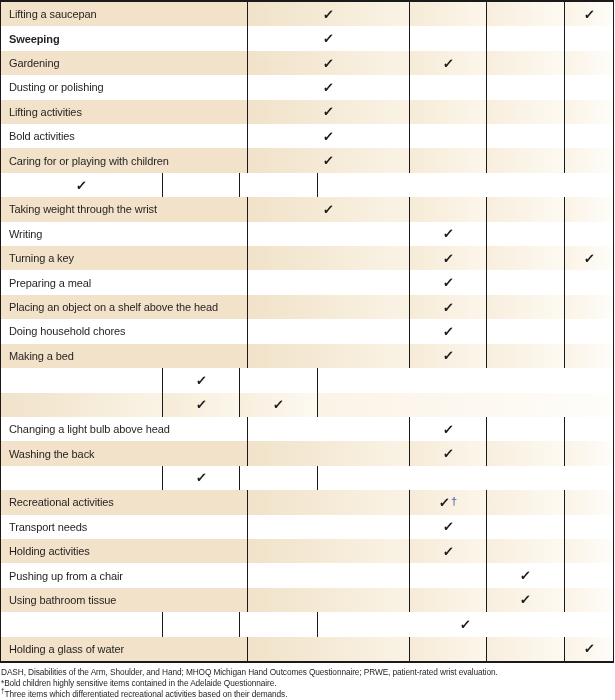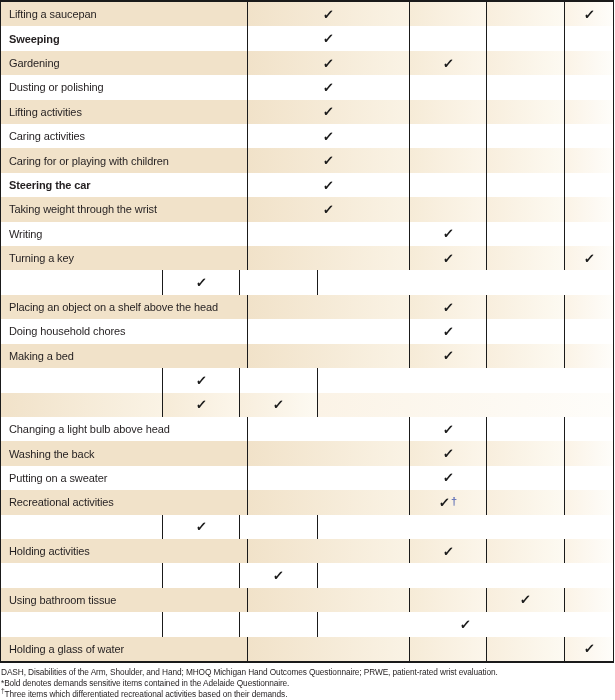--- a/index.html
+++ b/index.html
@@ -102,39 +102,38 @@
     <div class="row odd">
       <div class="cell c1">Lifting activities</div>
       <div class="cell c2">
         <span class="check">✓</span>
       </div>
       <div class="cell c3"></div>
       <div class="cell c4"></div>
       <div class="cell c5"></div>
     </div>
     <div class="row even">
-      <div class="cell c1">Caring activities</div>
+      <div class="cell c1">Bold activities</div>
       <div class="cell c2">
         <span class="check">✓</span>
       </div>
       <div class="cell c3"></div>
       <div class="cell c4"></div>
       <div class="cell c5"></div>
     </div>
     <div class="row odd">
       <div class="cell c1">Caring for or playing with children</div>
       <div class="cell c2">
         <span class="check">✓</span>
       </div>
       <div class="cell c3"></div>
       <div class="cell c4"></div>
       <div class="cell c5"></div>
     </div>
     <div class="row even">
-      <div class="cell c1 bold">Steering the car</div>
       <div class="cell c2">
         <span class="check">✓</span>
       </div>
       <div class="cell c3"></div>
       <div class="cell c4"></div>
       <div class="cell c5"></div>
     </div>
     <div class="row odd">
       <div class="cell c1">Taking weight through the wrist</div>
       <div class="cell c2">
@@ -158,20 +157,21 @@
       <div class="cell c2"></div>
       <div class="cell c3">
         <span class="check">✓</span>
       </div>
       <div class="cell c4"></div>
       <div class="cell c5">
         <span class="check">✓</span>
       </div>
     </div>
     <div class="row even">
+      <div class="cell c1">Preparing a meal</div>
       <div class="cell c2"></div>
       <div class="cell c3">
         <span class="check">✓</span>
       </div>
       <div class="cell c4"></div>
       <div class="cell c5"></div>
     </div>
     <div class="row odd">
       <div class="cell c1">Placing an object on a shelf above the head</div>
       <div class="cell c2"></div>
@@ -229,56 +229,57 @@
     <div class="row odd">
       <div class="cell c1">Washing the back</div>
       <div class="cell c2"></div>
       <div class="cell c3">
         <span class="check">✓</span>
       </div>
       <div class="cell c4"></div>
       <div class="cell c5"></div>
     </div>
     <div class="row even">
-      <div class="cell c1">Putting on a sweater</div>
       <div class="cell c2"></div>
       <div class="cell c3">
         <span class="check">✓</span>
       </div>
       <div class="cell c4"></div>
       <div class="cell c5"></div>
     </div>
     <div class="row odd">
       <div class="cell c1">Recreational activities</div>
       <div class="cell c2"></div>
       <div class="cell c3">
         <span class="check">✓</span>
         <span class="dagger">†</span>
       </div>
       <div class="cell c4"></div>
       <div class="cell c5"></div>
     </div>
     <div class="row even">
+      <div class="cell c1">Transport needs</div>
       <div class="cell c2"></div>
       <div class="cell c3">
         <span class="check">✓</span>
       </div>
       <div class="cell c4"></div>
       <div class="cell c5"></div>
     </div>
     <div class="row odd">
       <div class="cell c1">Holding activities</div>
       <div class="cell c2"></div>
       <div class="cell c3">
         <span class="check">✓</span>
       </div>
       <div class="cell c4"></div>
       <div class="cell c5"></div>
     </div>
     <div class="row even">
+      <div class="cell c1">Pushing up from a chair</div>
       <div class="cell c2"></div>
       <div class="cell c3"></div>
       <div class="cell c4">
         <span class="check">✓</span>
       </div>
       <div class="cell c5"></div>
     </div>
     <div class="row odd">
       <div class="cell c1">Using bathroom tissue</div>
       <div class="cell c2"></div>
@@ -305,18 +306,18 @@
         <span class="check">✓</span>
       </div>
     </div>
   </div>
 
 <div class="footnotes">
   <div class="fline">
     <span>DASH, Disabilities of the Arm, Shoulder, and Hand; MHOQ Michigan Hand Outcomes Questionnaire; PRWE, patient-rated wrist evaluation.</span>
   </div>
   <div class="fline">
-    <b>*Bold</b><span> denotes demands sensitive items contained in the Adelaide Questionnaire.</span>
+    <b>*Bold</b><span> children highly sensitive items contained in the Adelaide Questionnaire.</span>
   </div>
   <div class="fline">
     <sup>†</sup><span>Three items which differentiated recreational activities based on their demands.</span>
   </div>
 </div>
 
 </body></html>

